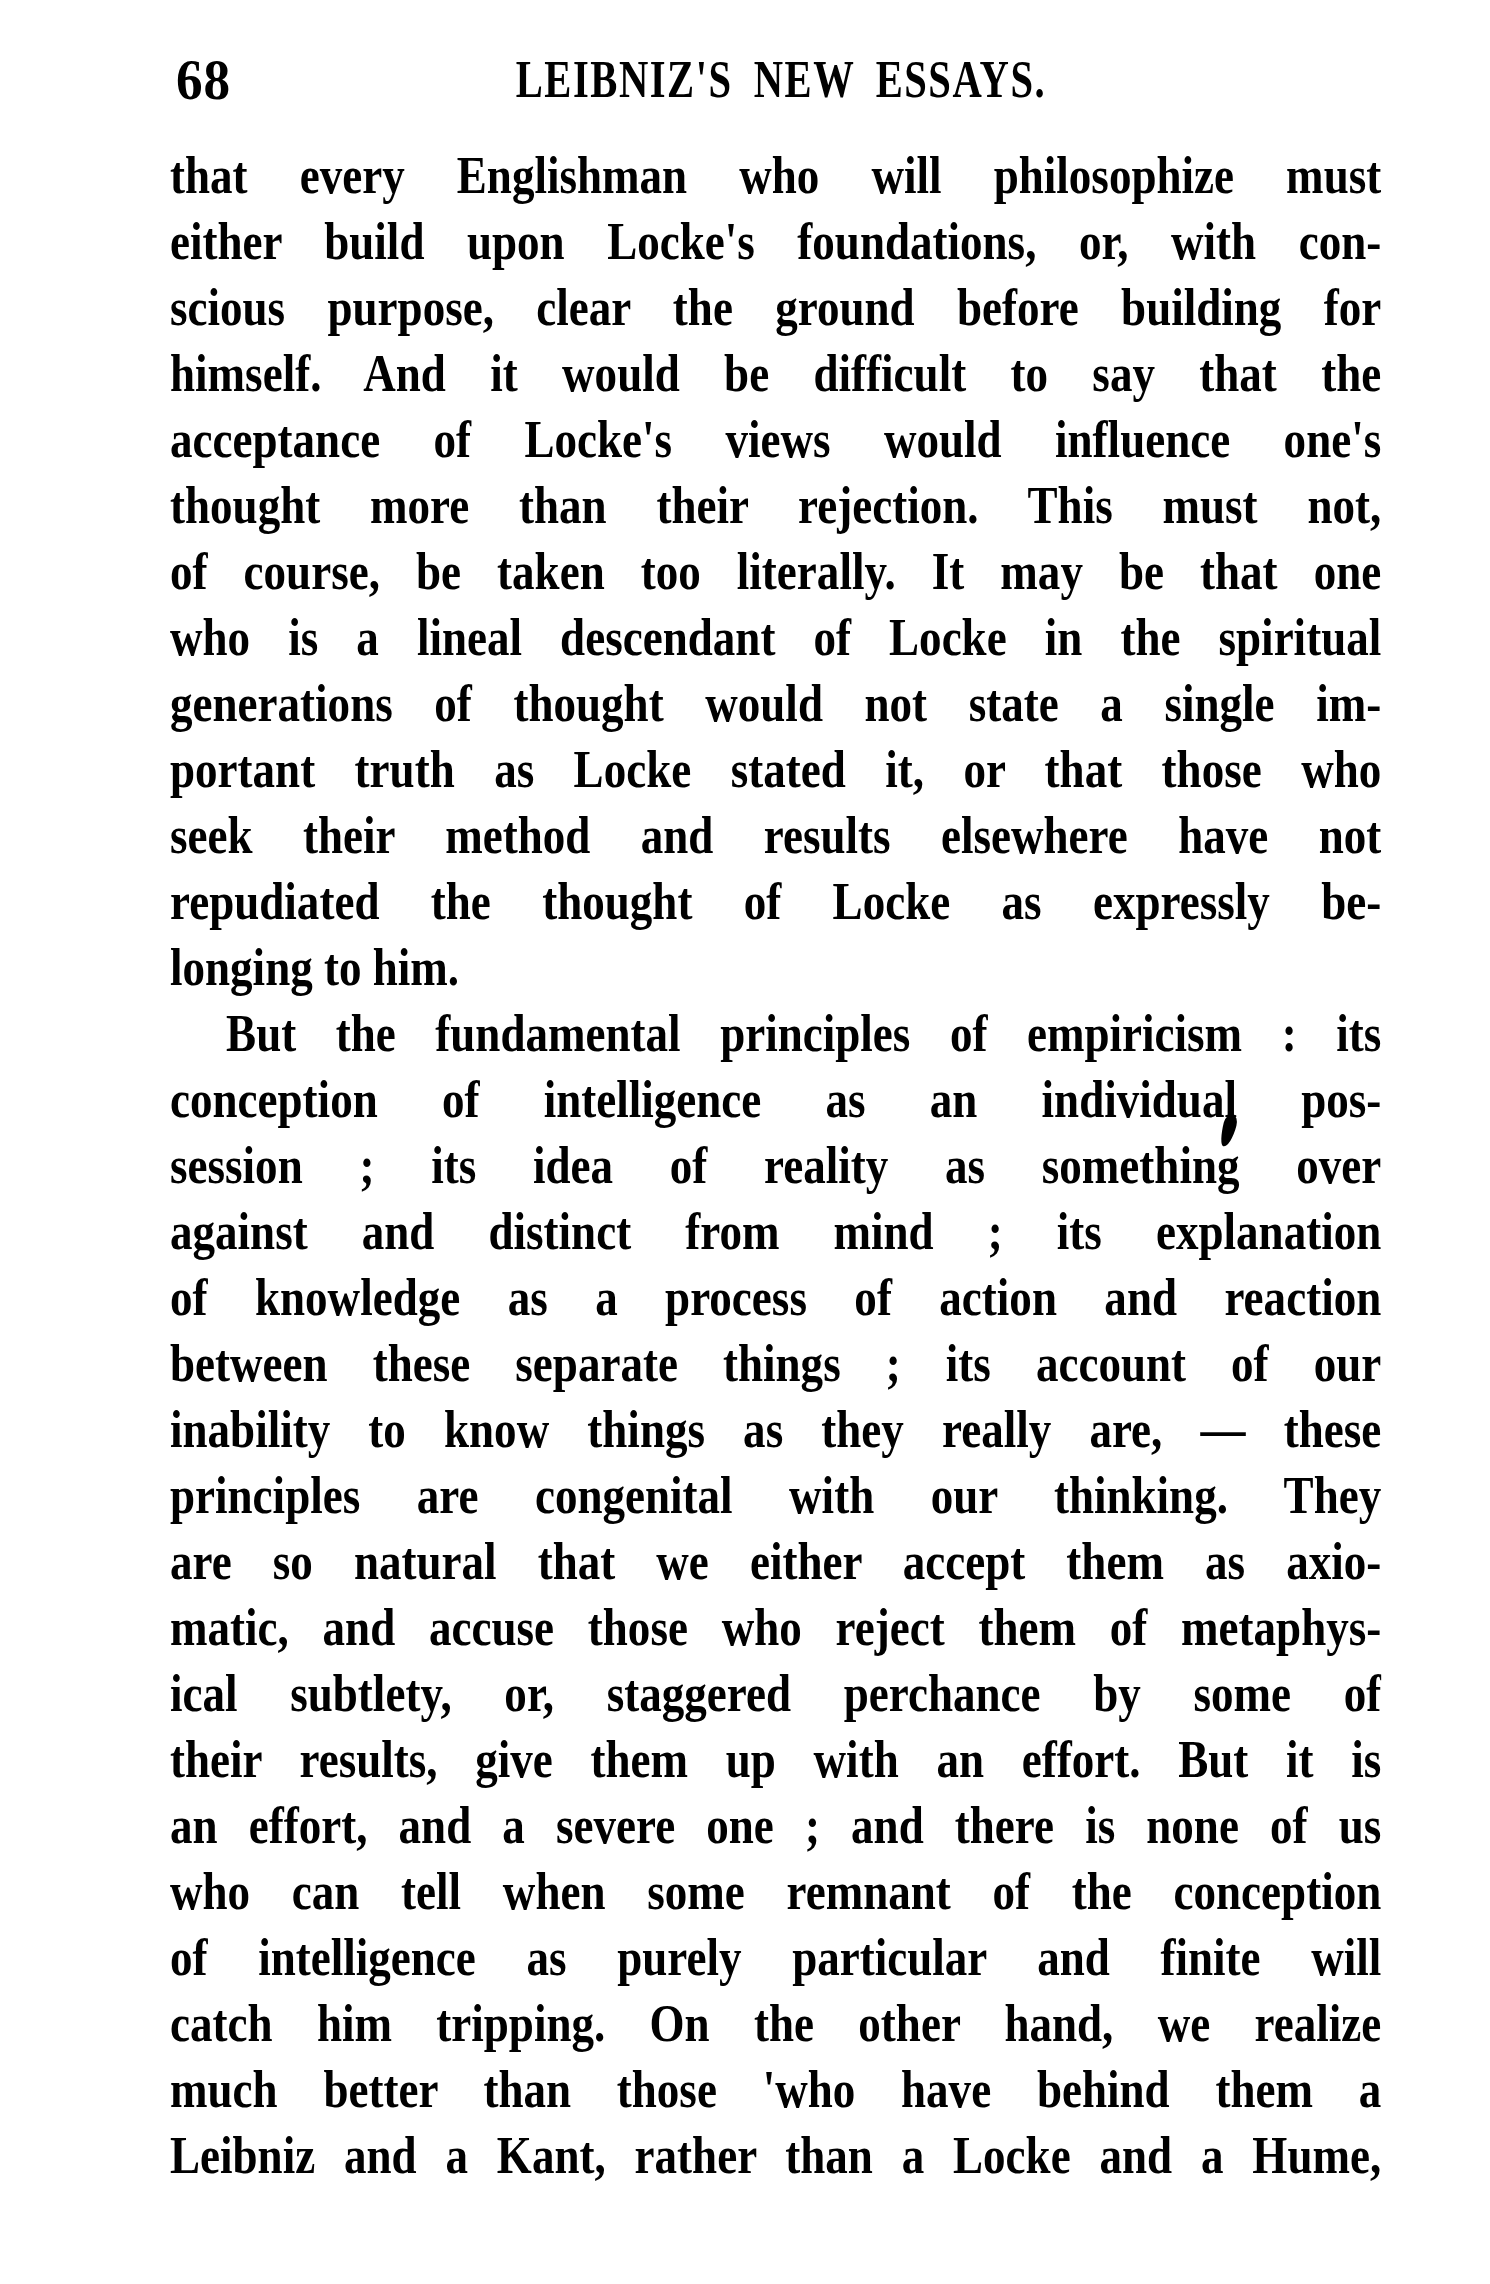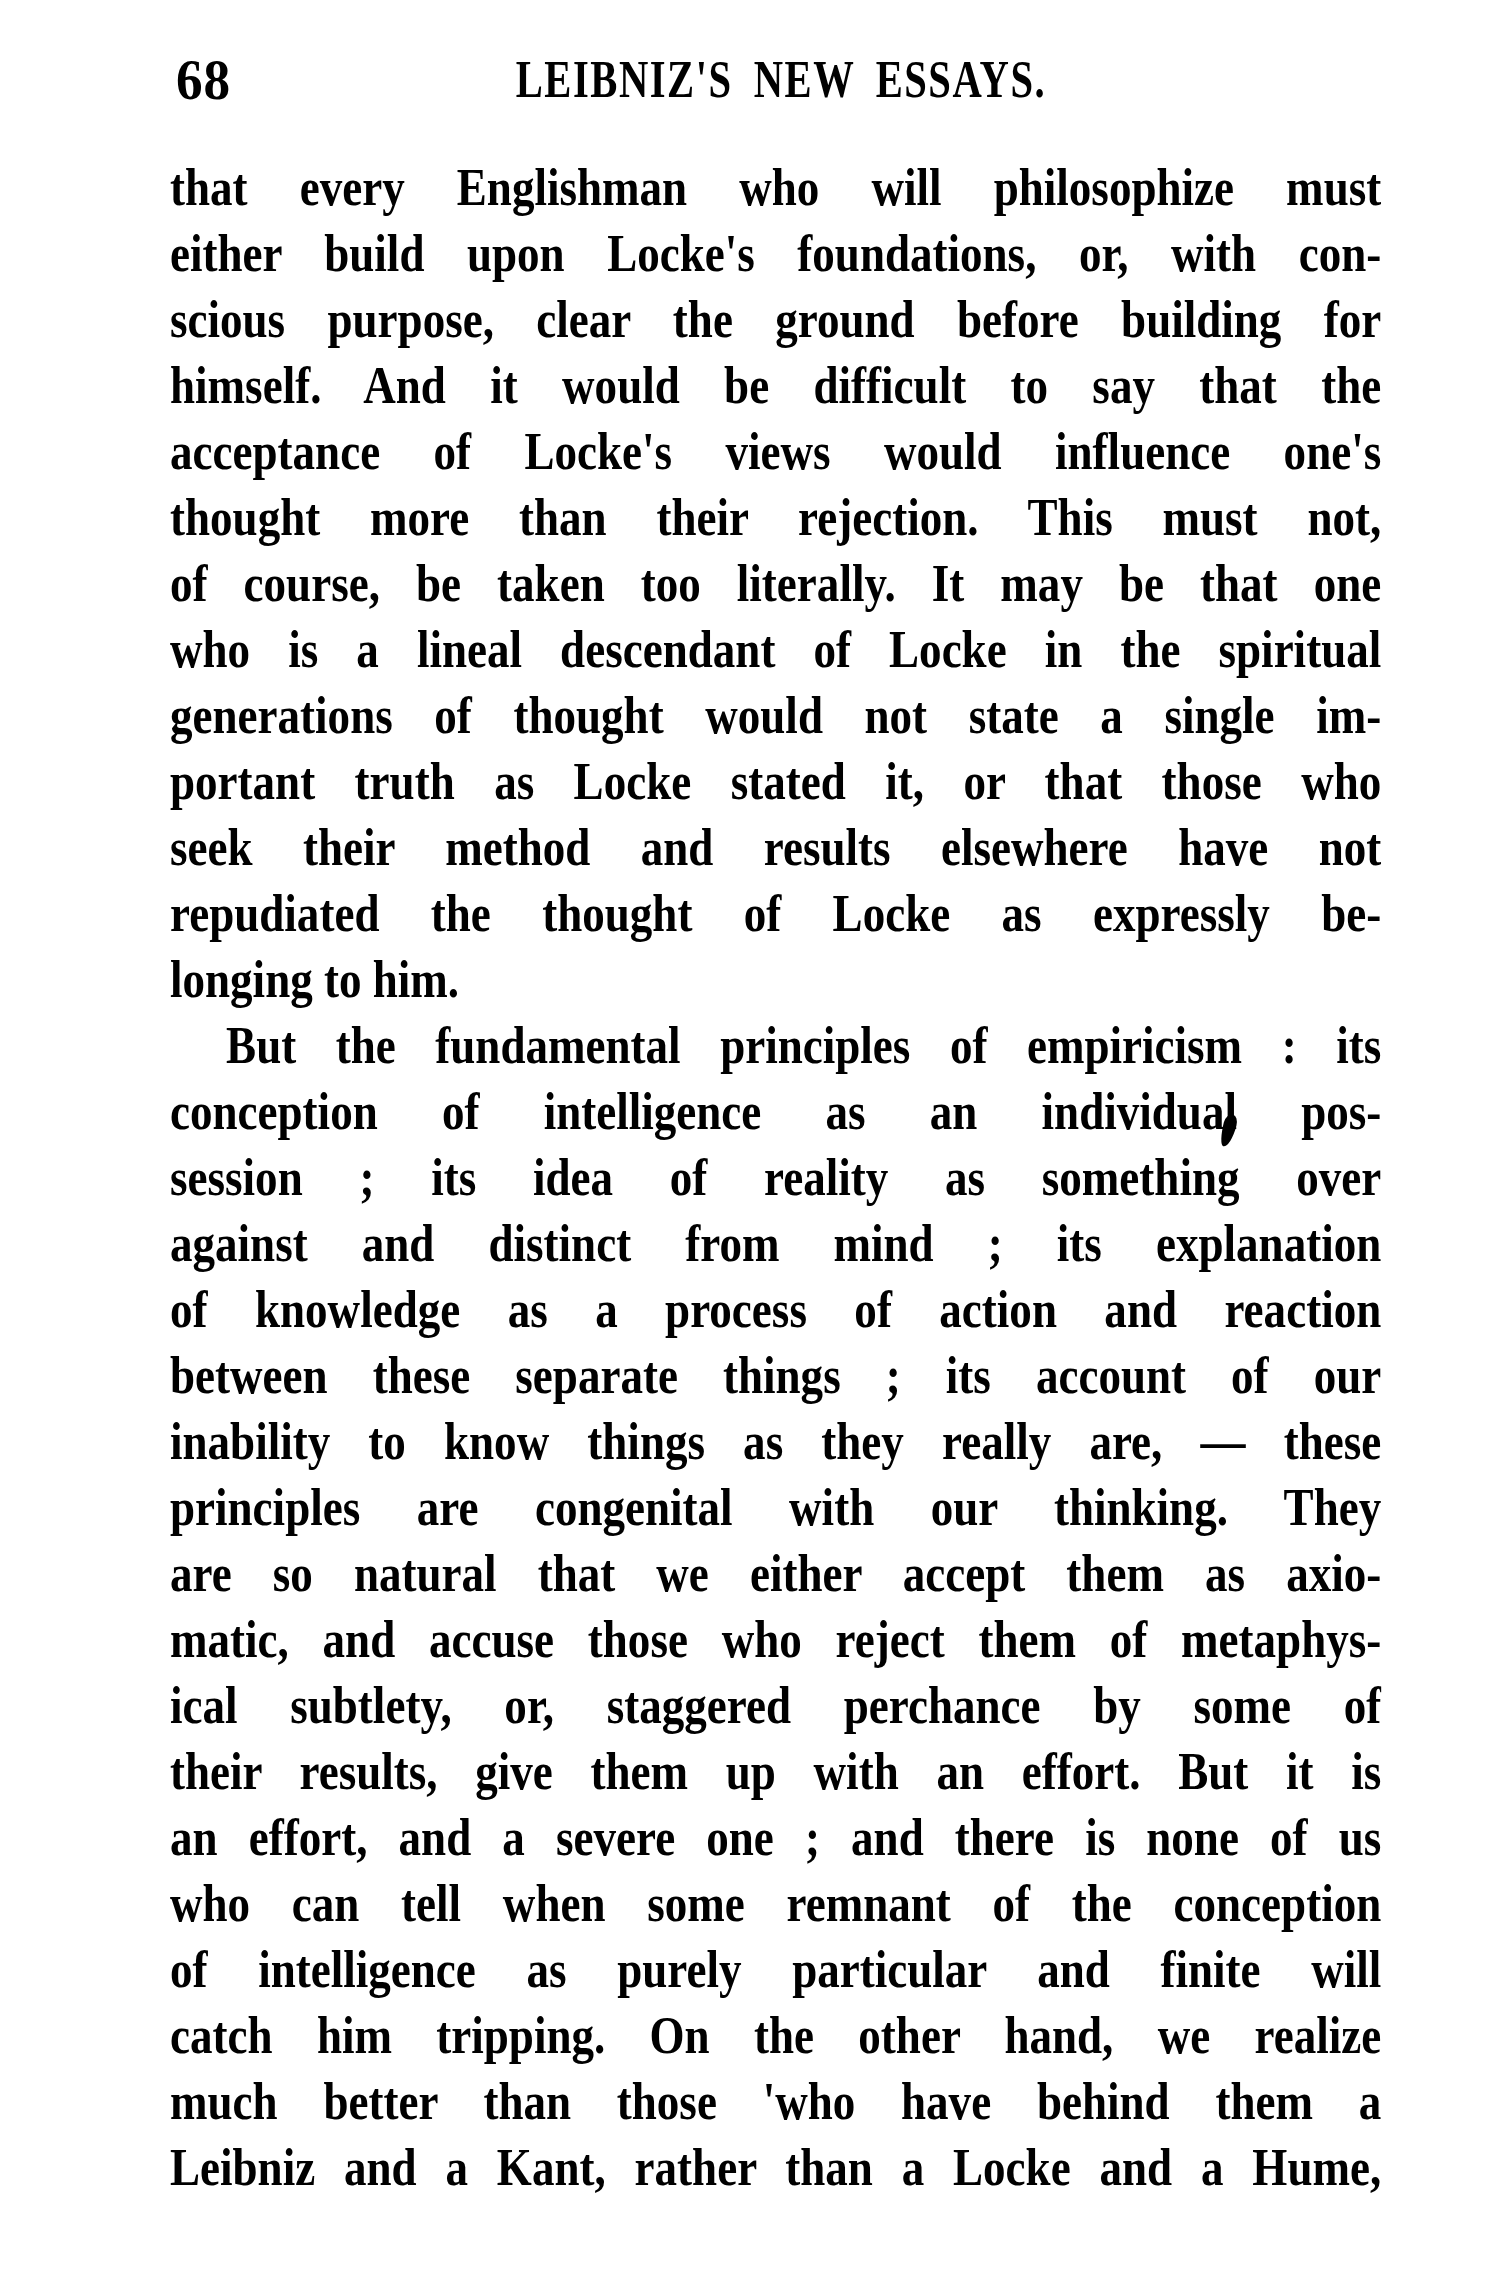--- a/index.html
+++ b/index.html
@@ -45,21 +45,21 @@
     line-height: 1;
     letter-spacing: 2px;
     word-spacing: 12px;
     transform: scaleX(0.78);
     transform-origin: 50% 0;
     white-space: nowrap;
   }
   .text-block {
     position: absolute;
     left: 134px;
-    top: 154px;
+    top: 142px;
     width: 1211px;
   }
   .paragraph { margin: 0; padding: 0; }
   .line {
     width: 1425px;              
     height: 66px;
     line-height: 66px;
     font-size: 53px;
     font-weight: bold;
     text-align: justify;

